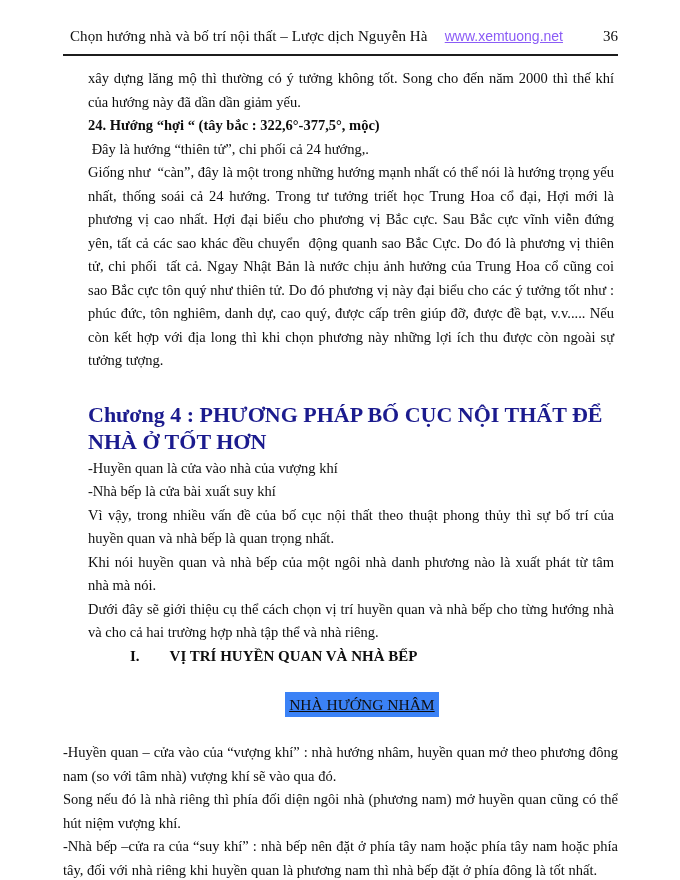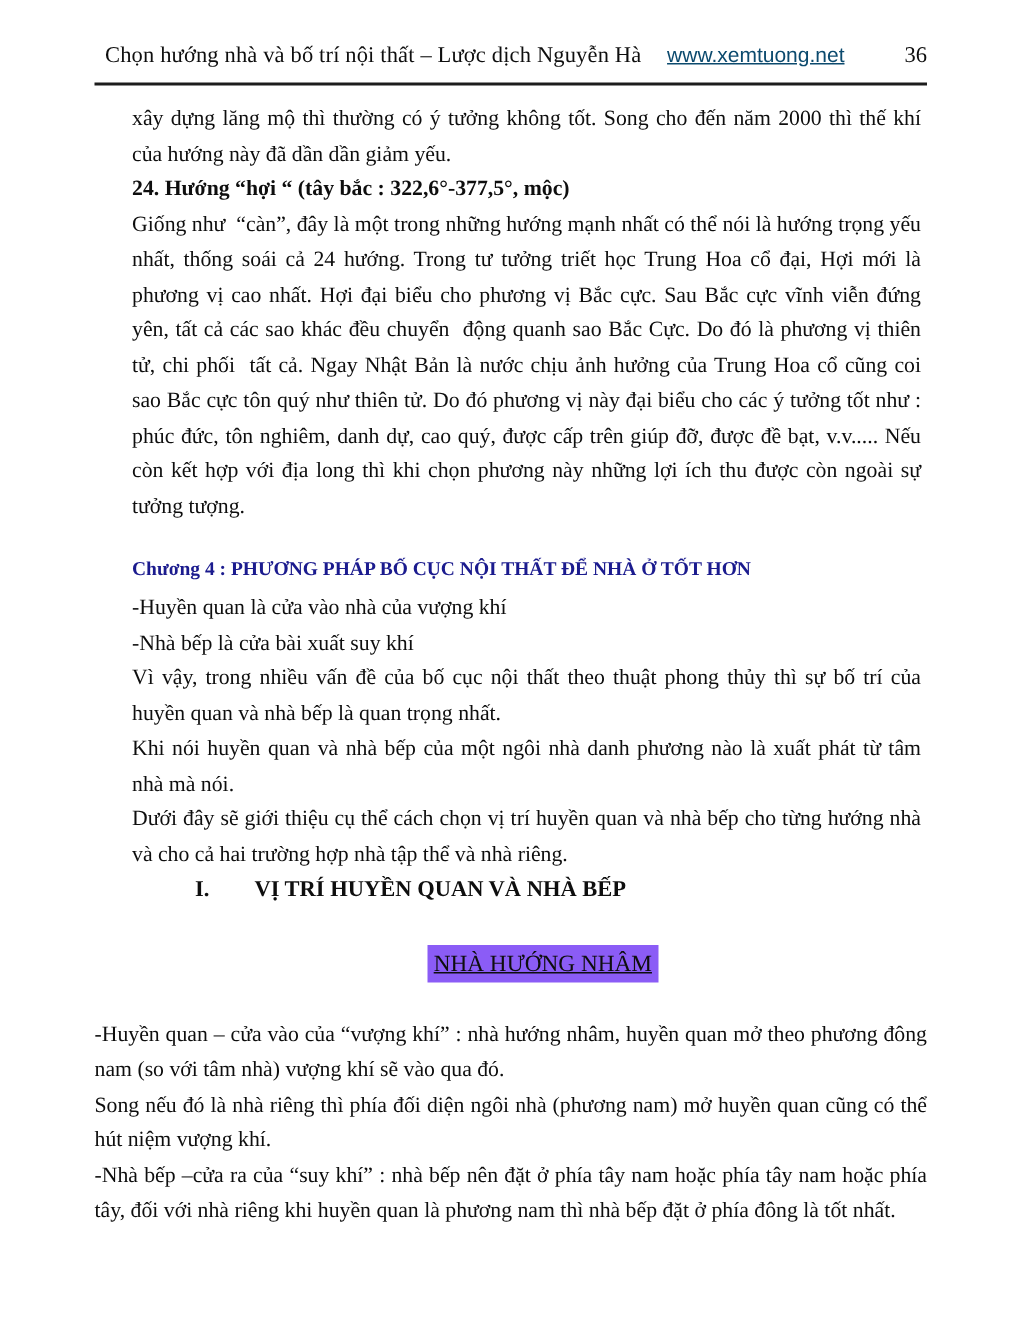--- a/index.html
+++ b/index.html
@@ -31,23 +31,23 @@
   .rule { border: none; border-top: 2px solid #1c1c1c; margin: 9px 0 11px 0; }
 
   
   .main { margin: 0 4px 0 25px; }
   p { margin: 0; font-size: 14.5px; line-height: 23.5px; white-space: pre-wrap; }
   .just { text-align: justify; }
   .bold { font-weight: bold; }
 
   .chapter {
     font-weight: bold;
-    font-size: 13px;
+    font-size: 22px;
     line-height: 27px;
-    margin: 15px 0 2px 0;
+    margin: 28px 0 2px 0;
     white-space: normal;
   }
 
   .sec-title {
     display: flex; column-gap: 30px;
     margin-left: 42px;
     font-weight: bold; font-size: 15px;
   }
   .hl-row { text-align: center; line-height: 24px; }
   .hl {
@@ -58,46 +58,47 @@
   }
   .outer { margin-top: 0; }
 </style>
 </head>
 <body>
 
 <div class="page">
 
   <div class="hdr">
     <span class="hdr-title">Chọn hướng nhà và bố trí nội thất – Lược dịch Nguyễn Hà</span>
-    <a class="hdr-link" style="color: #0c4a6e;">www.xemtuong.net</a>
+    <a class="hdr-link" style="color: #8b5cf6;">www.xemtuong.net</a>
     <span class="hdr-page">36</span>
   </div>
 
   <hr class="rule">
 
   <div class="main">
     <p class="just">xây dựng lăng mộ thì thường có ý tưởng không tốt. Song cho đến năm 2000 thì thế khí của hướng này đã dần dần giảm yếu.</p>
     <p class="bold">24. Hướng “hợi “ (tây bắc : 322,6°-377,5°, mộc)</p>
+    <p> Đây là hướng “thiên tử”, chi phối cả 24 hướng,.</p>
     <p class="just">Giống như  “càn”, đây là một trong những hướng mạnh nhất có thể nói là hướng trọng yếu nhất, thống soái cả 24 hướng. Trong tư tưởng triết học Trung Hoa cổ đại, Hợi mới là phương vị cao nhất. Hợi đại biểu cho phương vị Bắc cực. Sau Bắc cực vĩnh viễn đứng yên, tất cả các sao khác đều chuyển  động quanh sao Bắc Cực. Do đó là phương vị thiên tử, chi phối  tất cả. Ngay Nhật Bản là nước chịu ảnh hưởng của Trung Hoa cổ cũng coi sao Bắc cực tôn quý như thiên tử. Do đó phương vị này đại biểu cho các ý tưởng tốt như : phúc đức, tôn nghiêm, danh dự, cao quý, được cấp trên giúp đỡ, được đề bạt, v.v..... Nếu còn kết hợp với địa long thì khi chọn phương này những lợi ích thu được còn ngoài sự tưởng tượng.</p>
 
     <p class="chapter" style="color: rgb(27, 27, 142);">Chương 4 : PHƯƠNG PHÁP BỐ CỤC NỘI THẤT ĐỂ NHÀ Ở TỐT HƠN</p>
 
     <p>-Huyền quan là cửa vào nhà của vượng khí</p>
     <p>-Nhà bếp là cửa bài xuất suy khí</p>
     <p class="just">Vì vậy, trong nhiều vấn đề của bố cục nội thất theo thuật phong thủy thì sự bố trí của huyền quan và nhà bếp là quan trọng nhất.</p>
     <p class="just">Khi nói huyền quan và nhà bếp của một ngôi nhà danh phương nào là xuất phát từ tâm nhà mà nói.</p>
     <p class="just">Dưới đây sẽ giới thiệu cụ thể cách chọn vị trí huyền quan và nhà bếp cho từng hướng nhà và cho cả hai trường hợp nhà tập thể và nhà riêng.</p>
 
     <p class="sec-title">
       <span>I.</span>
       <span>VỊ TRÍ HUYỀN QUAN VÀ NHÀ BẾP</span>
     </p>
 
     <p class="hl-row">
-      <span class="hl" style="background-color: #8b5cf6; font-family: Liberation Serif, serif;">NHÀ HƯỚNG NHÂM</span>
+      <span class="hl" style="background-color: #3b82f6; font-family: Liberation Serif, serif;">NHÀ HƯỚNG NHÂM</span>
     </p>
   </div>
 
   <div class="outer">
     <p class="just">-Huyền quan – cửa vào của “vượng khí” : nhà hướng nhâm, huyền quan mở theo phương đông nam (so với tâm nhà) vượng khí sẽ vào qua đó.</p>
     <p class="just">Song nếu đó là nhà riêng thì phía đối diện ngôi nhà (phương nam) mở huyền quan cũng có thể hút niệm vượng khí.</p>
     <p class="just">-Nhà bếp –cửa ra của “suy khí” : nhà bếp nên đặt ở phía tây nam hoặc phía tây nam hoặc phía tây, đối với nhà riêng khi huyền quan là phương nam thì nhà bếp đặt ở phía đông là tốt nhất.</p>
   </div>
 
 </div>

